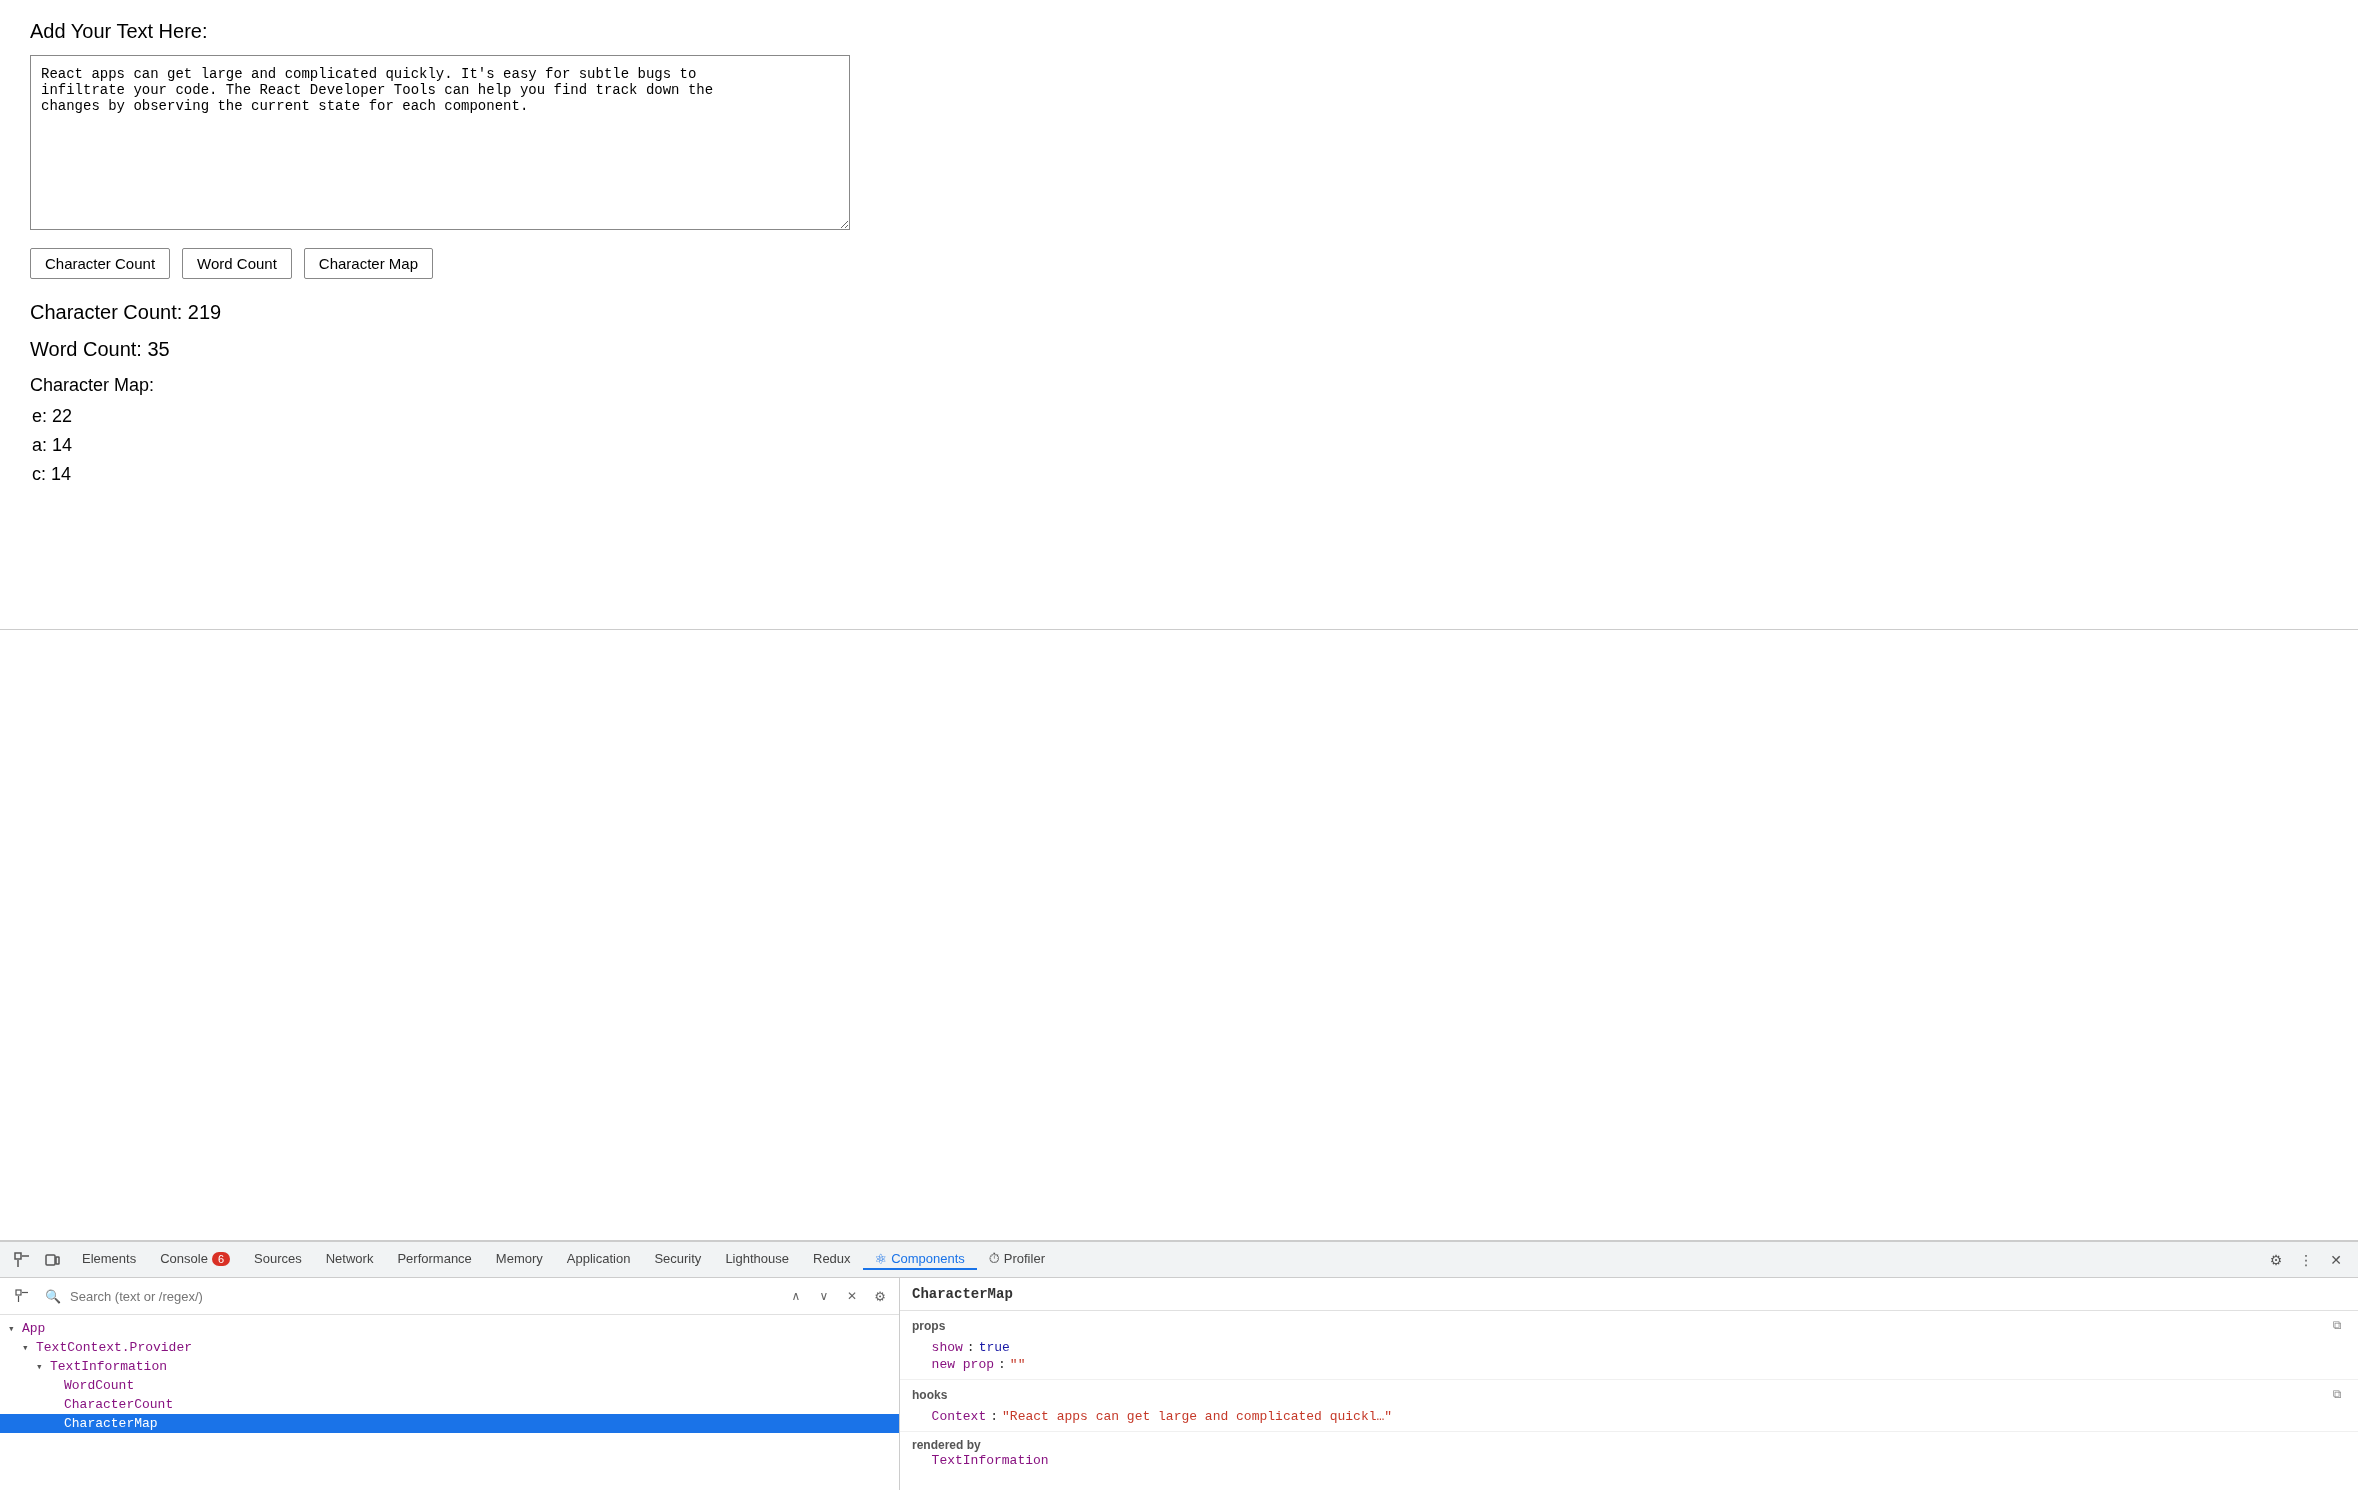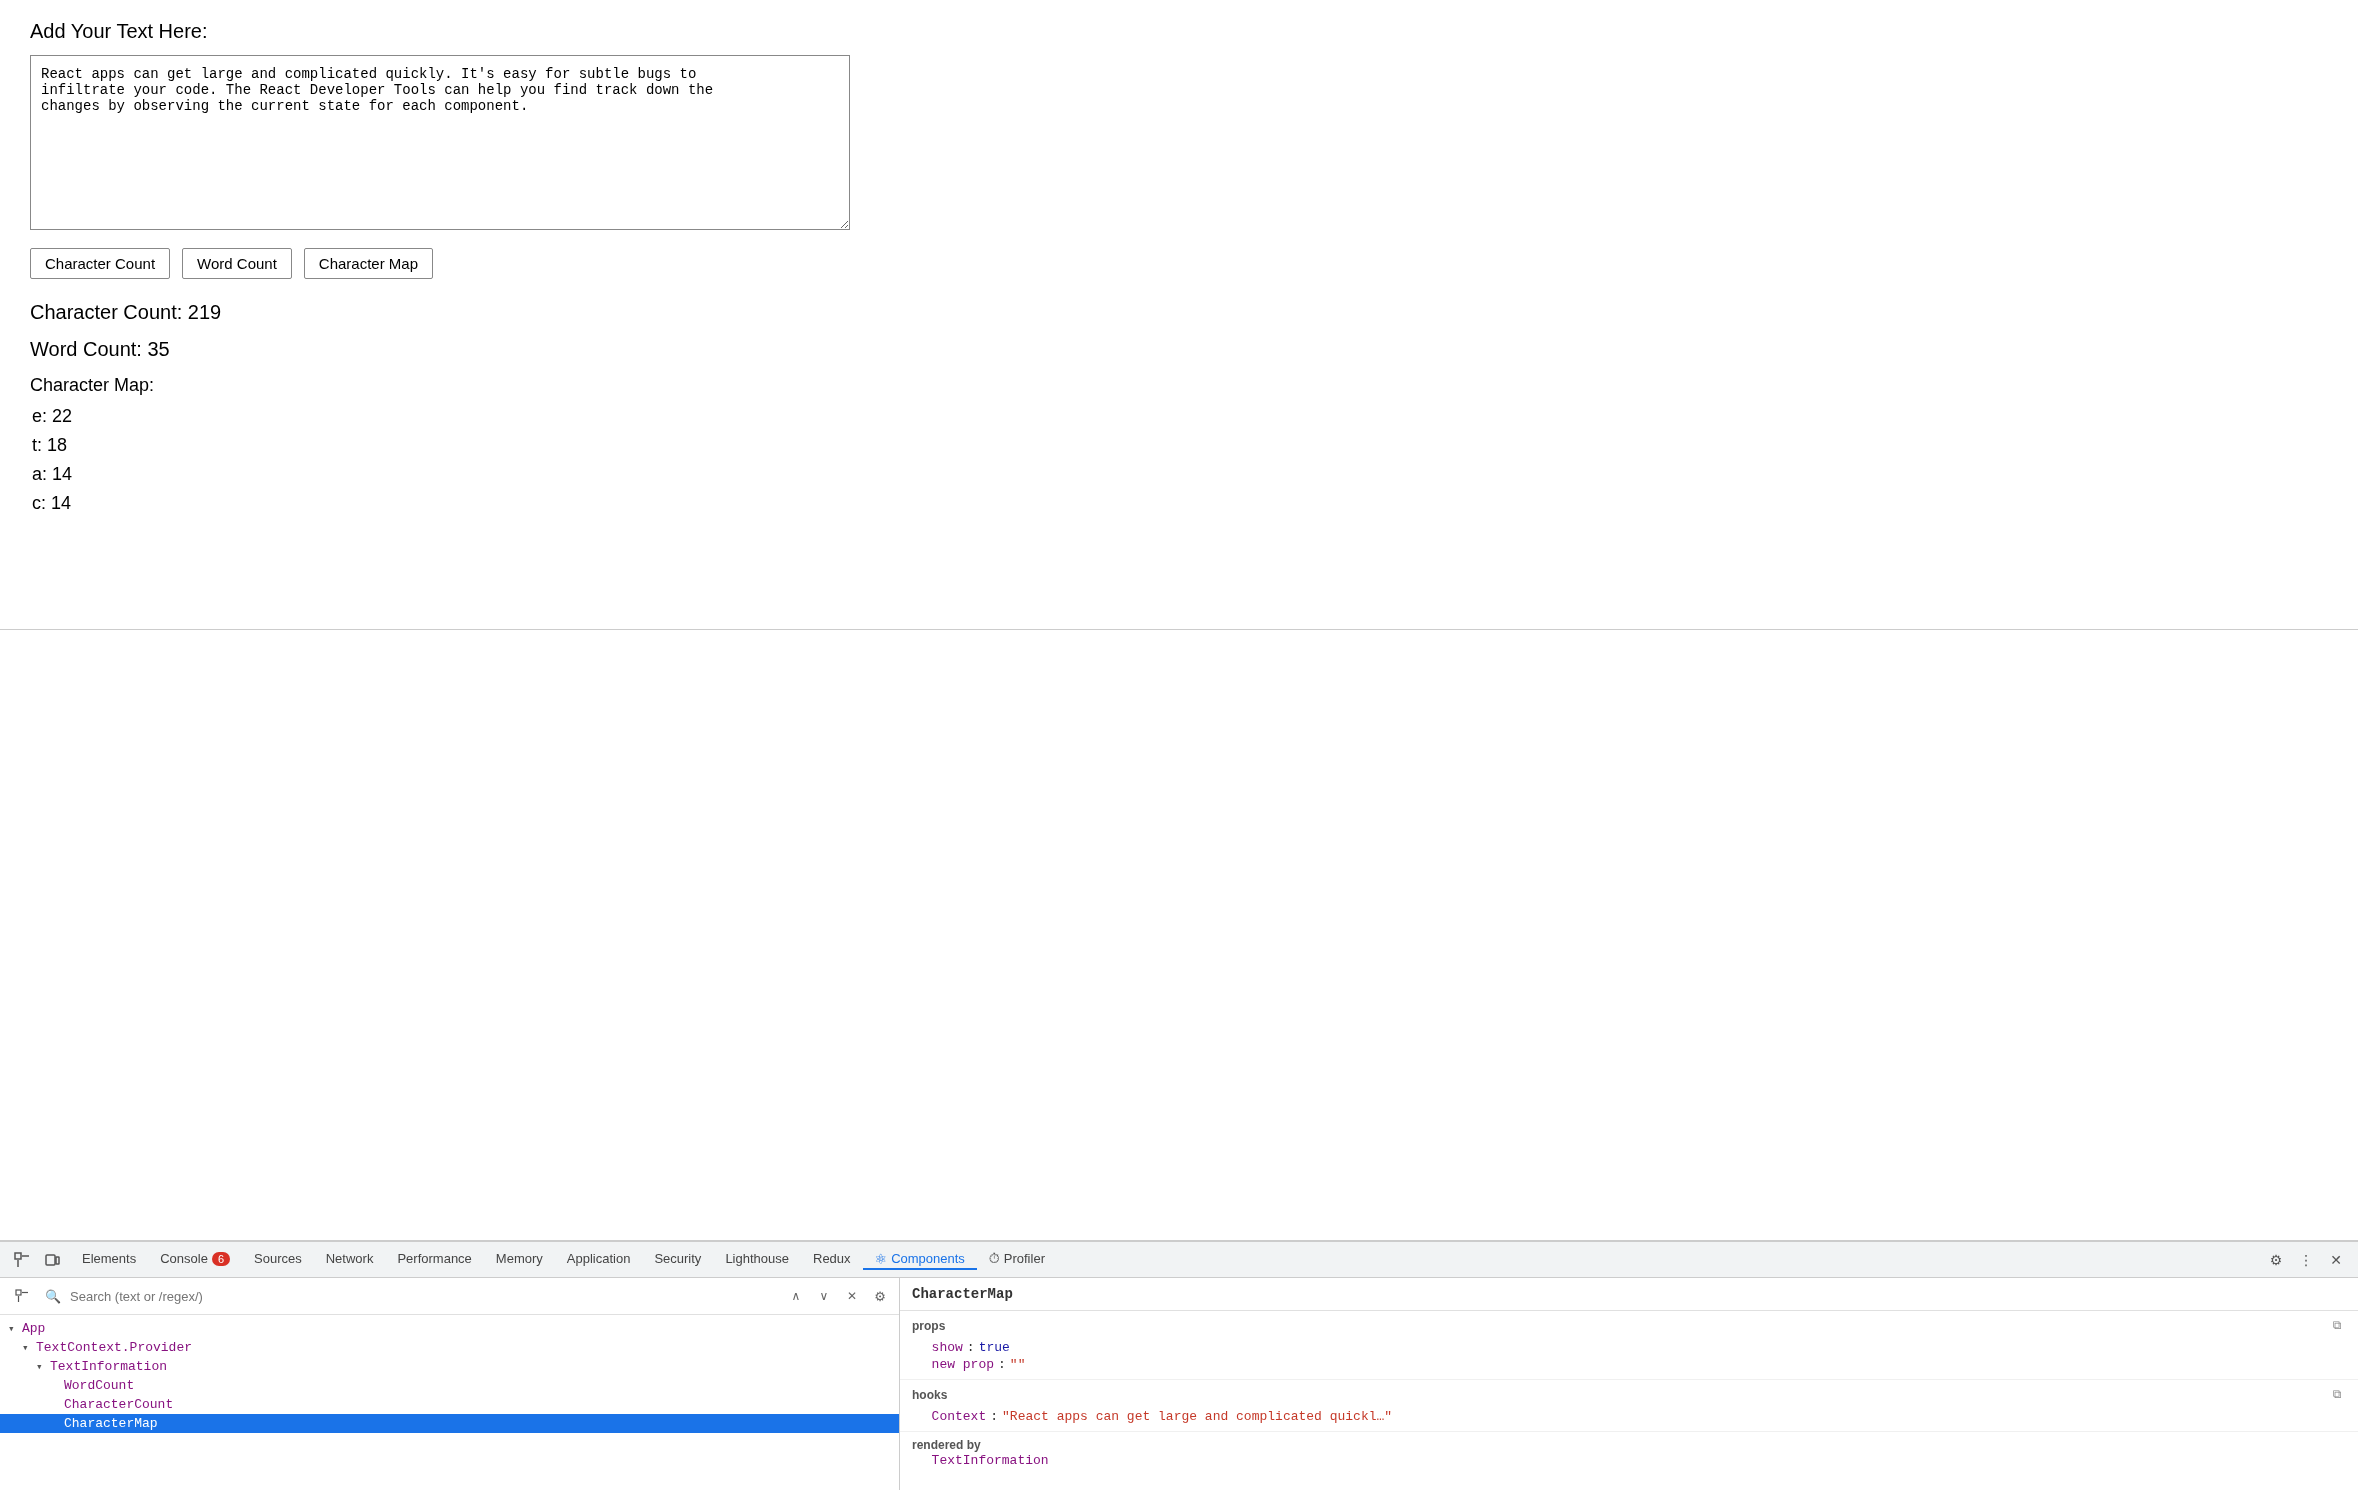--- a/index.html
+++ b/index.html
@@ -318,21 +318,20 @@
   <div class="button-row">
     <button class="count-btn">Character Count</button>
     <button class="count-btn">Word Count</button>
     <button class="count-btn">Character Map</button>
   </div>
 
   <div class="result-line">Character Count: 219</div>
   <div class="result-line">Word Count: 35</div>
   <div class="char-map-line">Character Map:</div>
   <div class="char-entry">e: 22</div>
-  <div class="char-entry">t: 18</div>
   <div class="char-entry">a: 14</div>
   <div class="char-entry">c: 14</div>
 </div>
 
 <div class="devtools">
 
   <div class="devtools-topbar">
     <div class="devtools-topbar-left-icons">
       <div class="devtools-icon-btn">
         <svg width="16" height="16" viewBox="0 0 16 16" fill="none">

